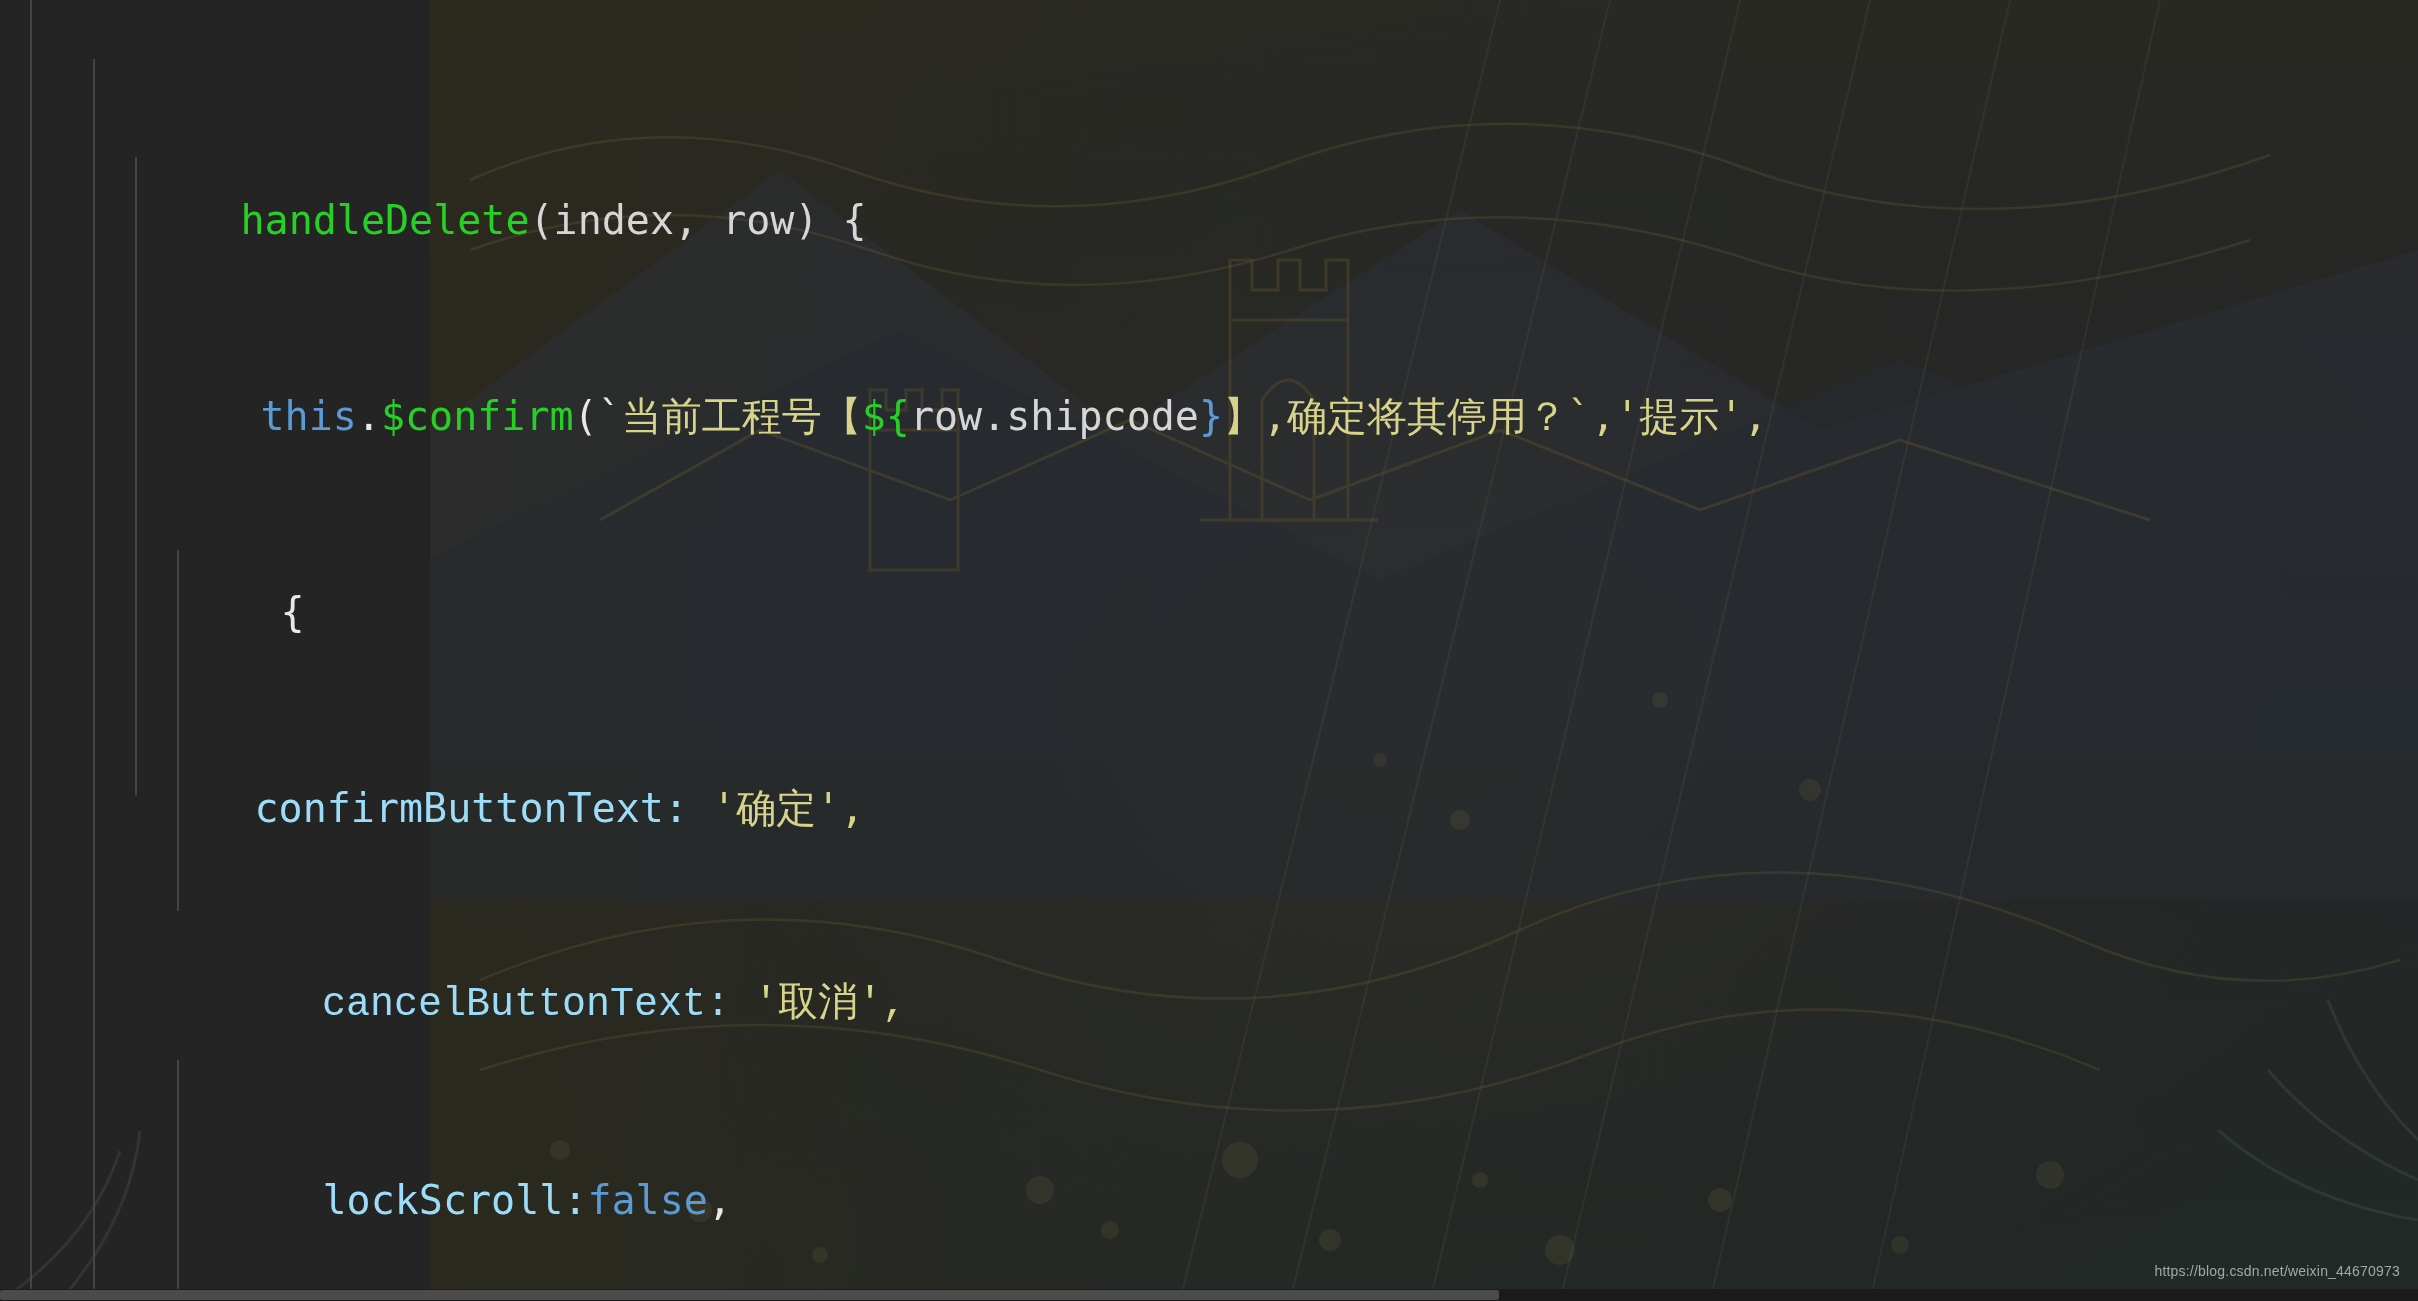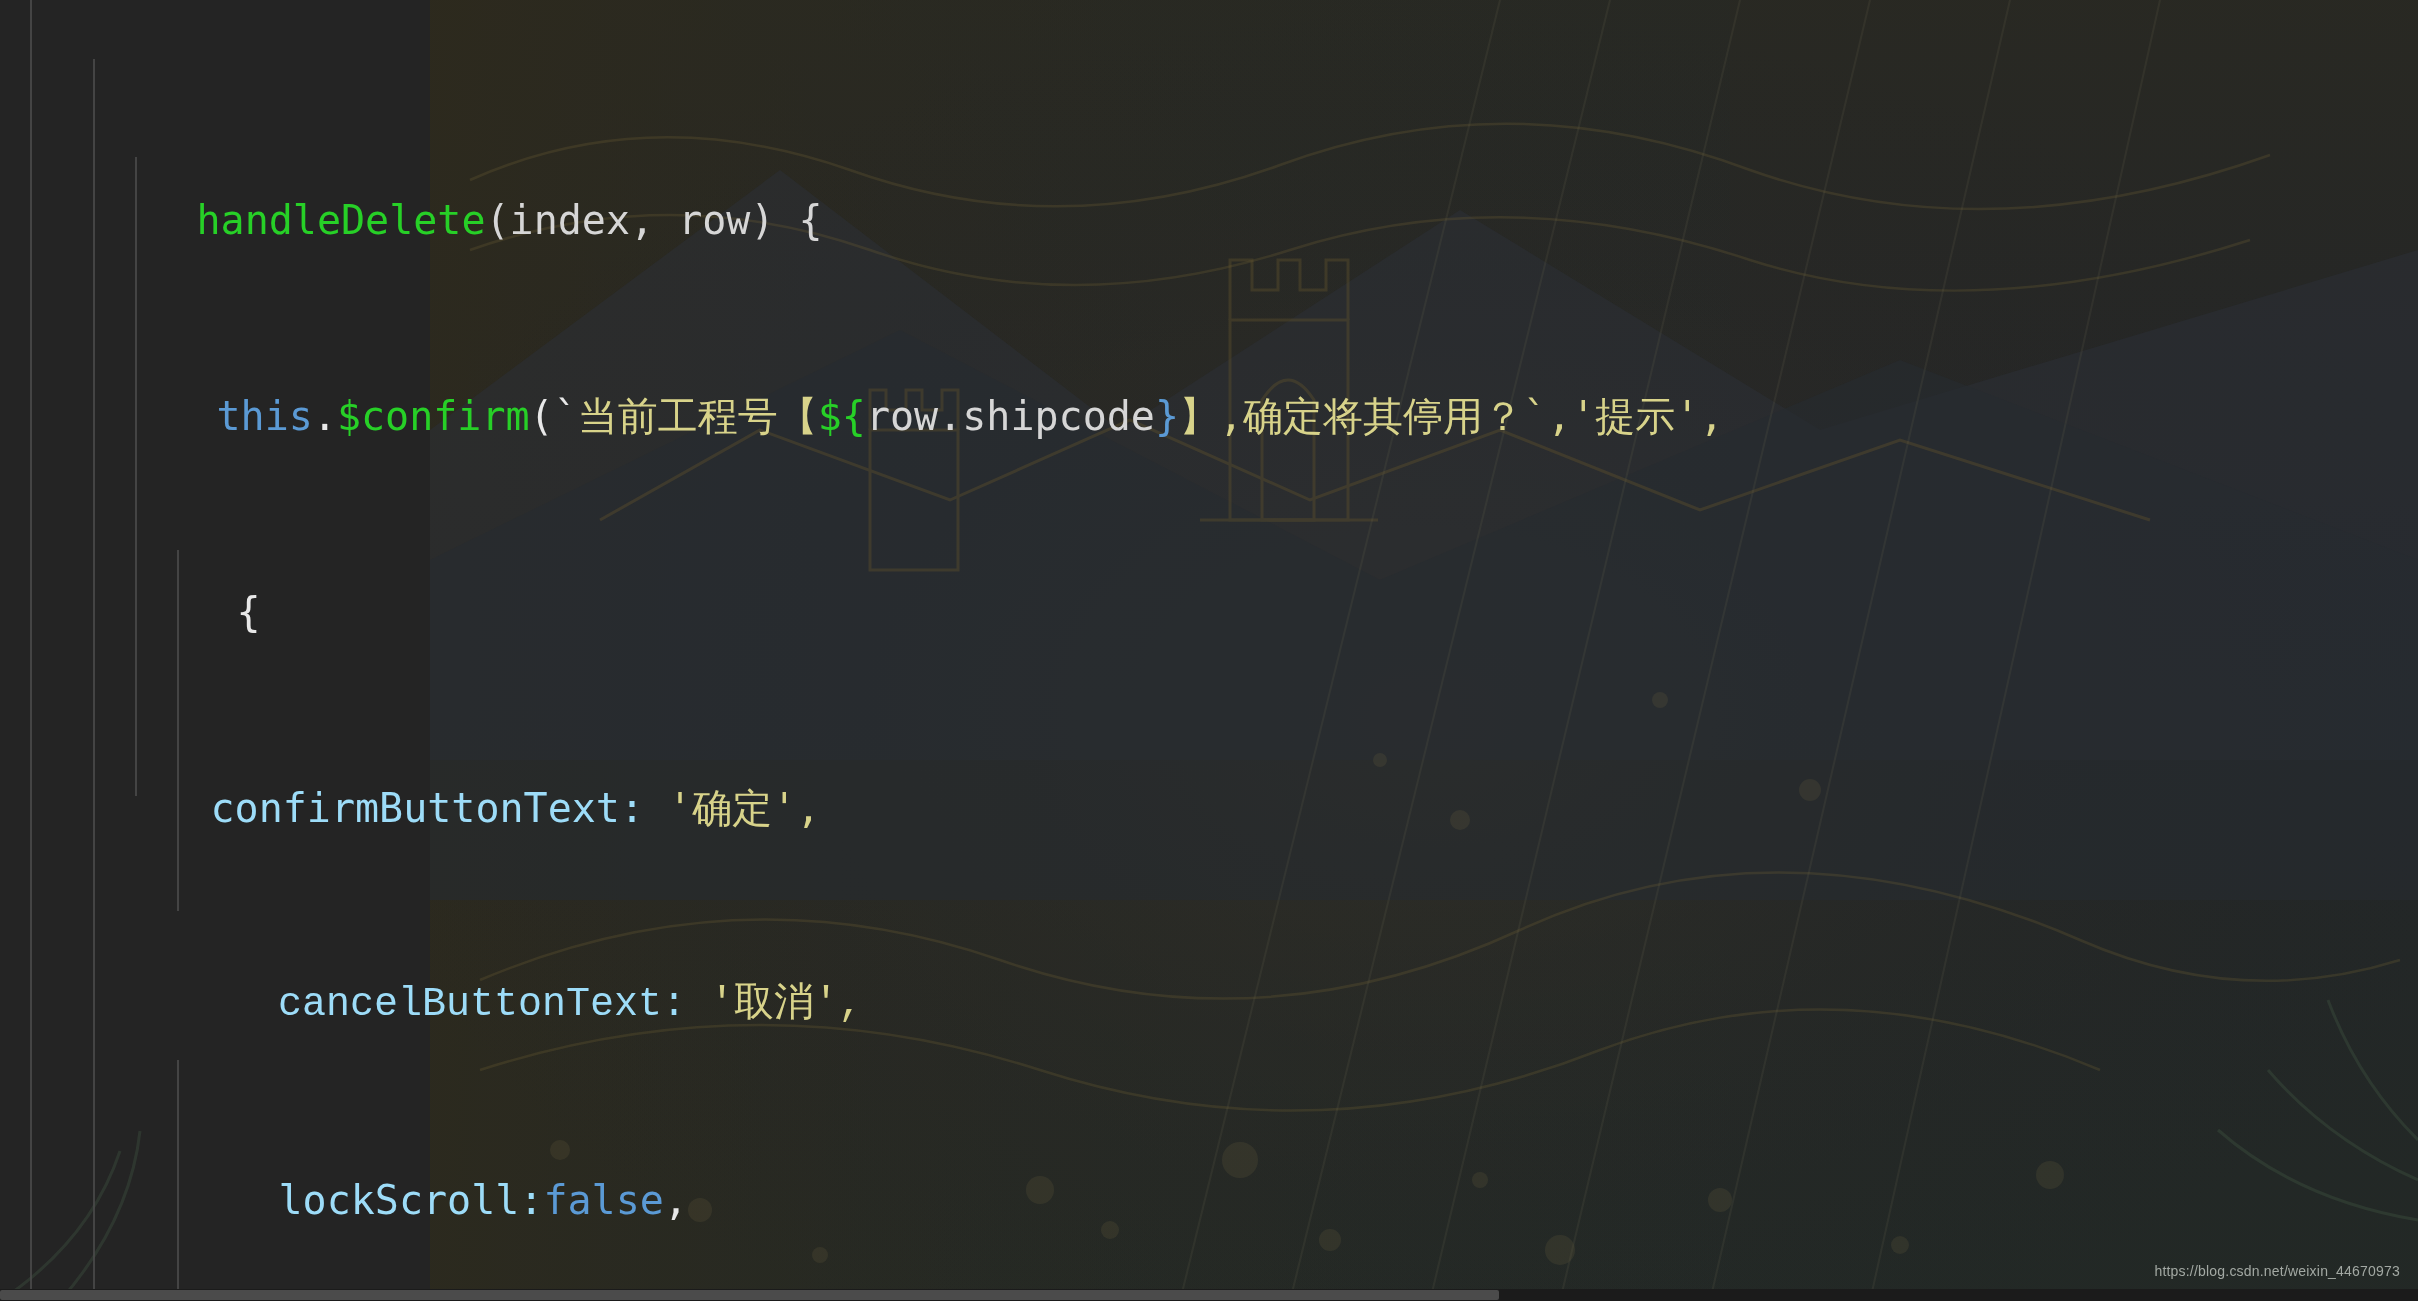--- a/index.html
+++ b/index.html
@@ -37,20 +37,21 @@
     line-height:49px;
     white-space:pre;
     letter-spacing:0px;
   }
   .line{
     position:relative;
     height:49px;
     padding-left:6px;
     color:#d6d6d6;
     white-space:pre;
+    margin-left:44px;
   }
   .line .txt{position:relative;z-index:3;}
 
   
   .fn     {color:#27d027;}
   .blue   {color:#5b9ad5;} 
   .prop   {color:#9ddcf8;}            
   .str    {color:#d8d38a;}            
   .pl     {color:#d6d6d6;}            
   .punct  {color:#e8e8e8;}

